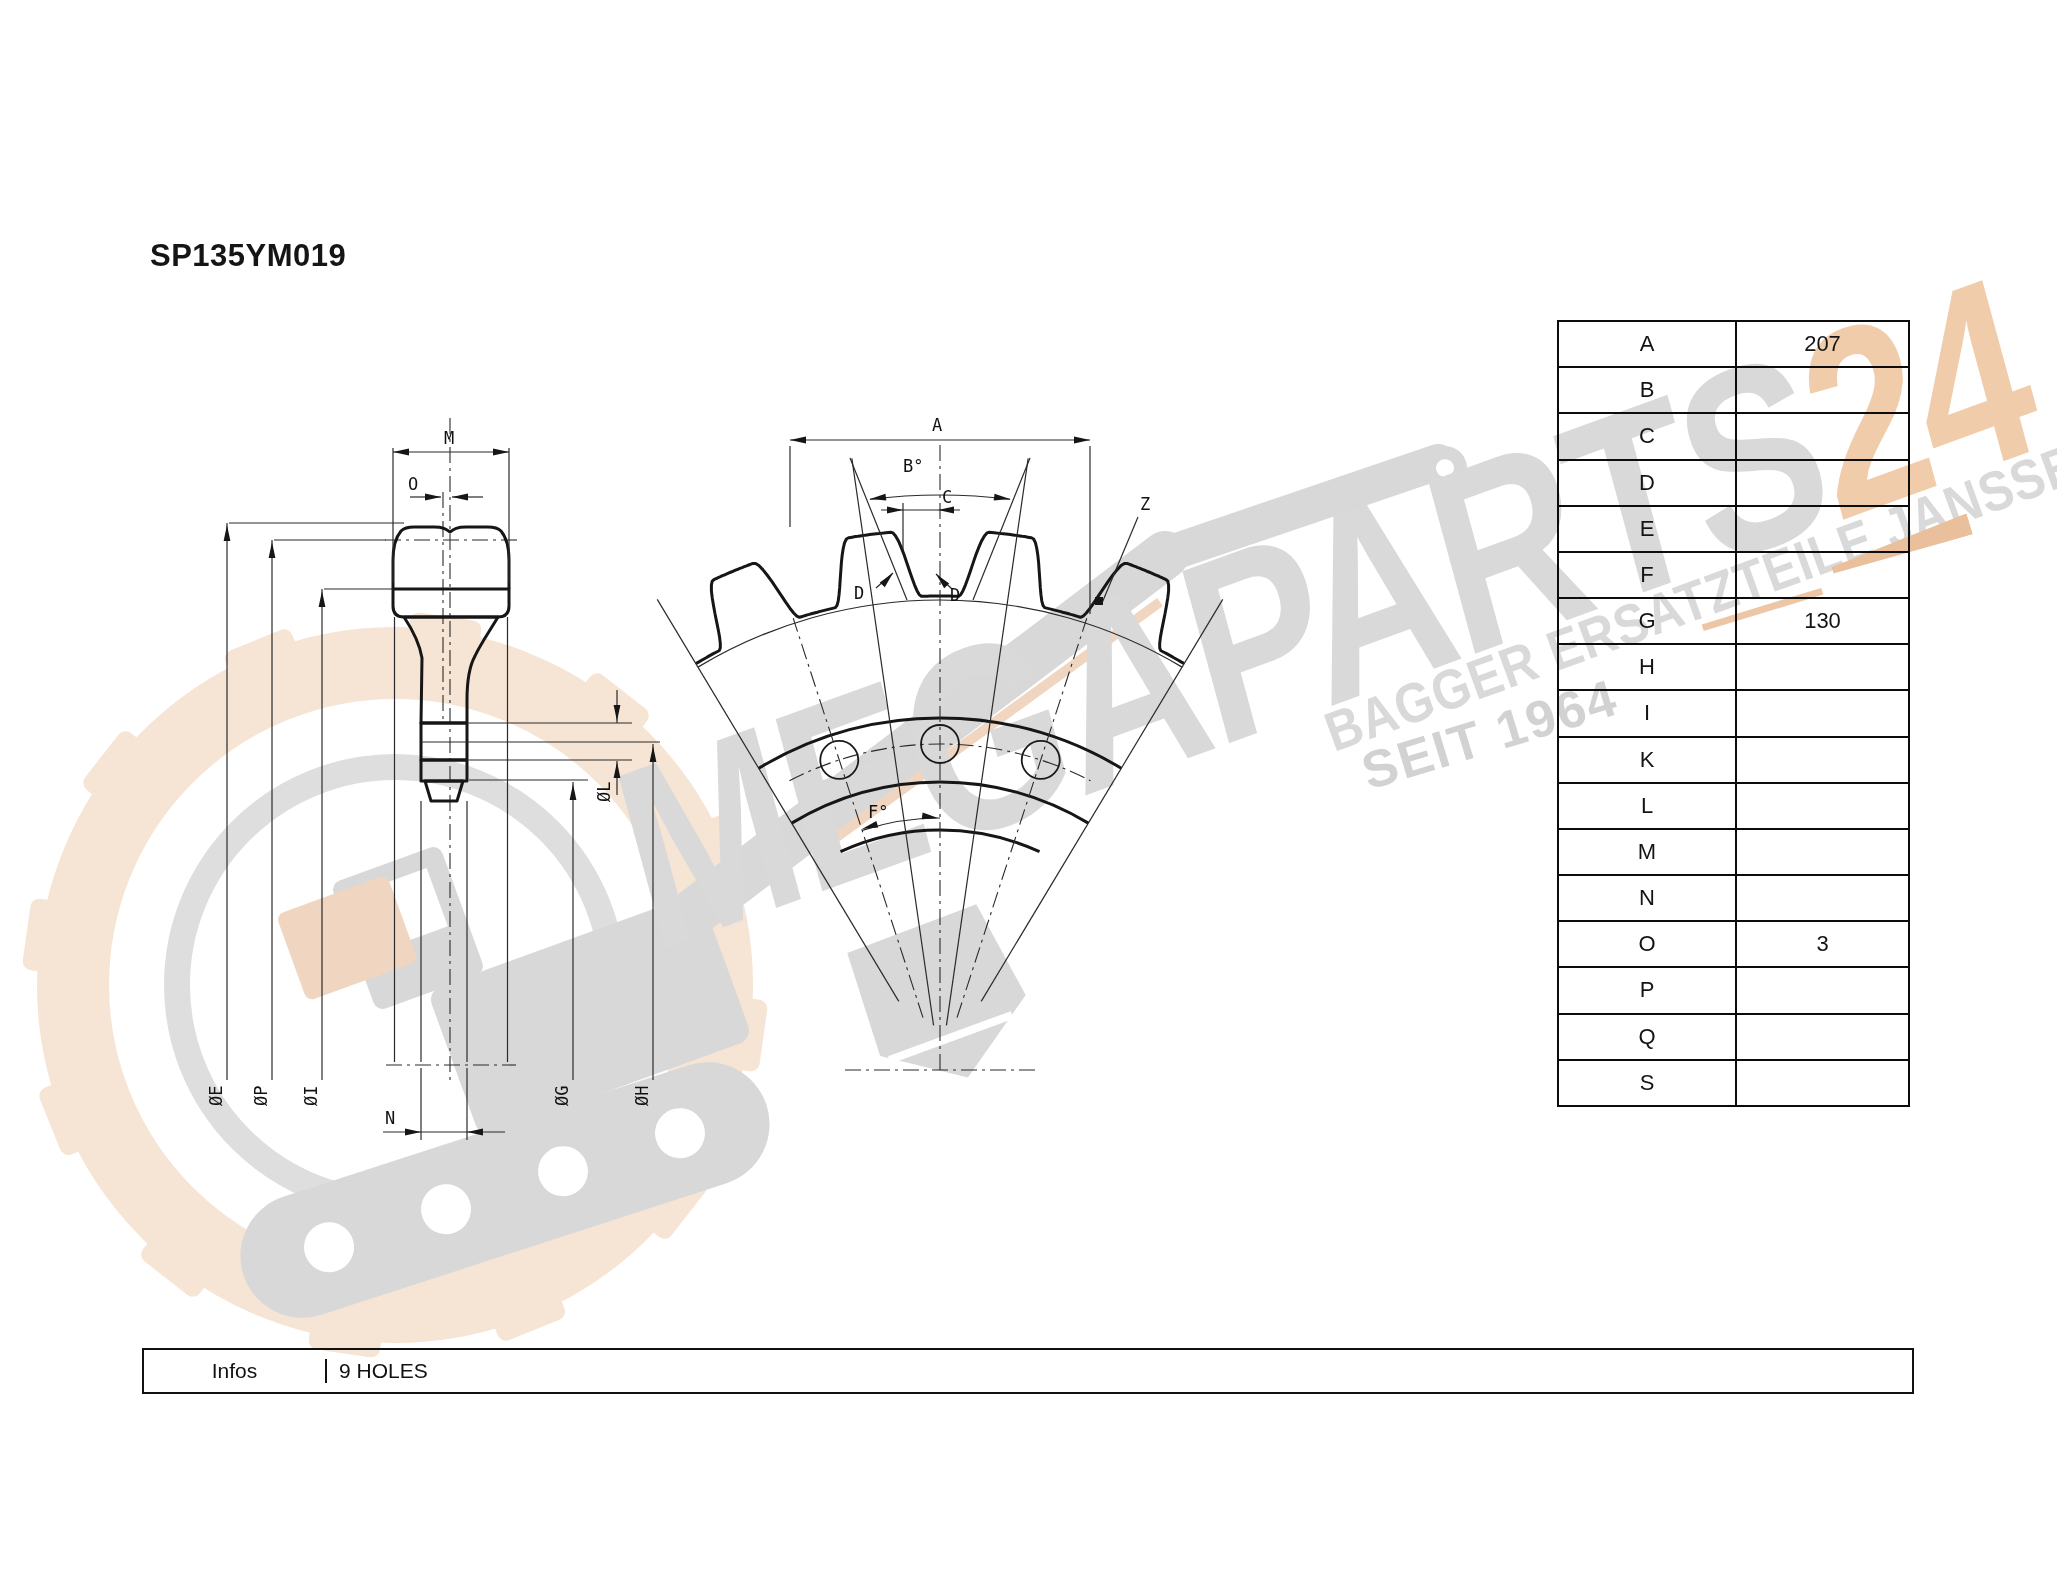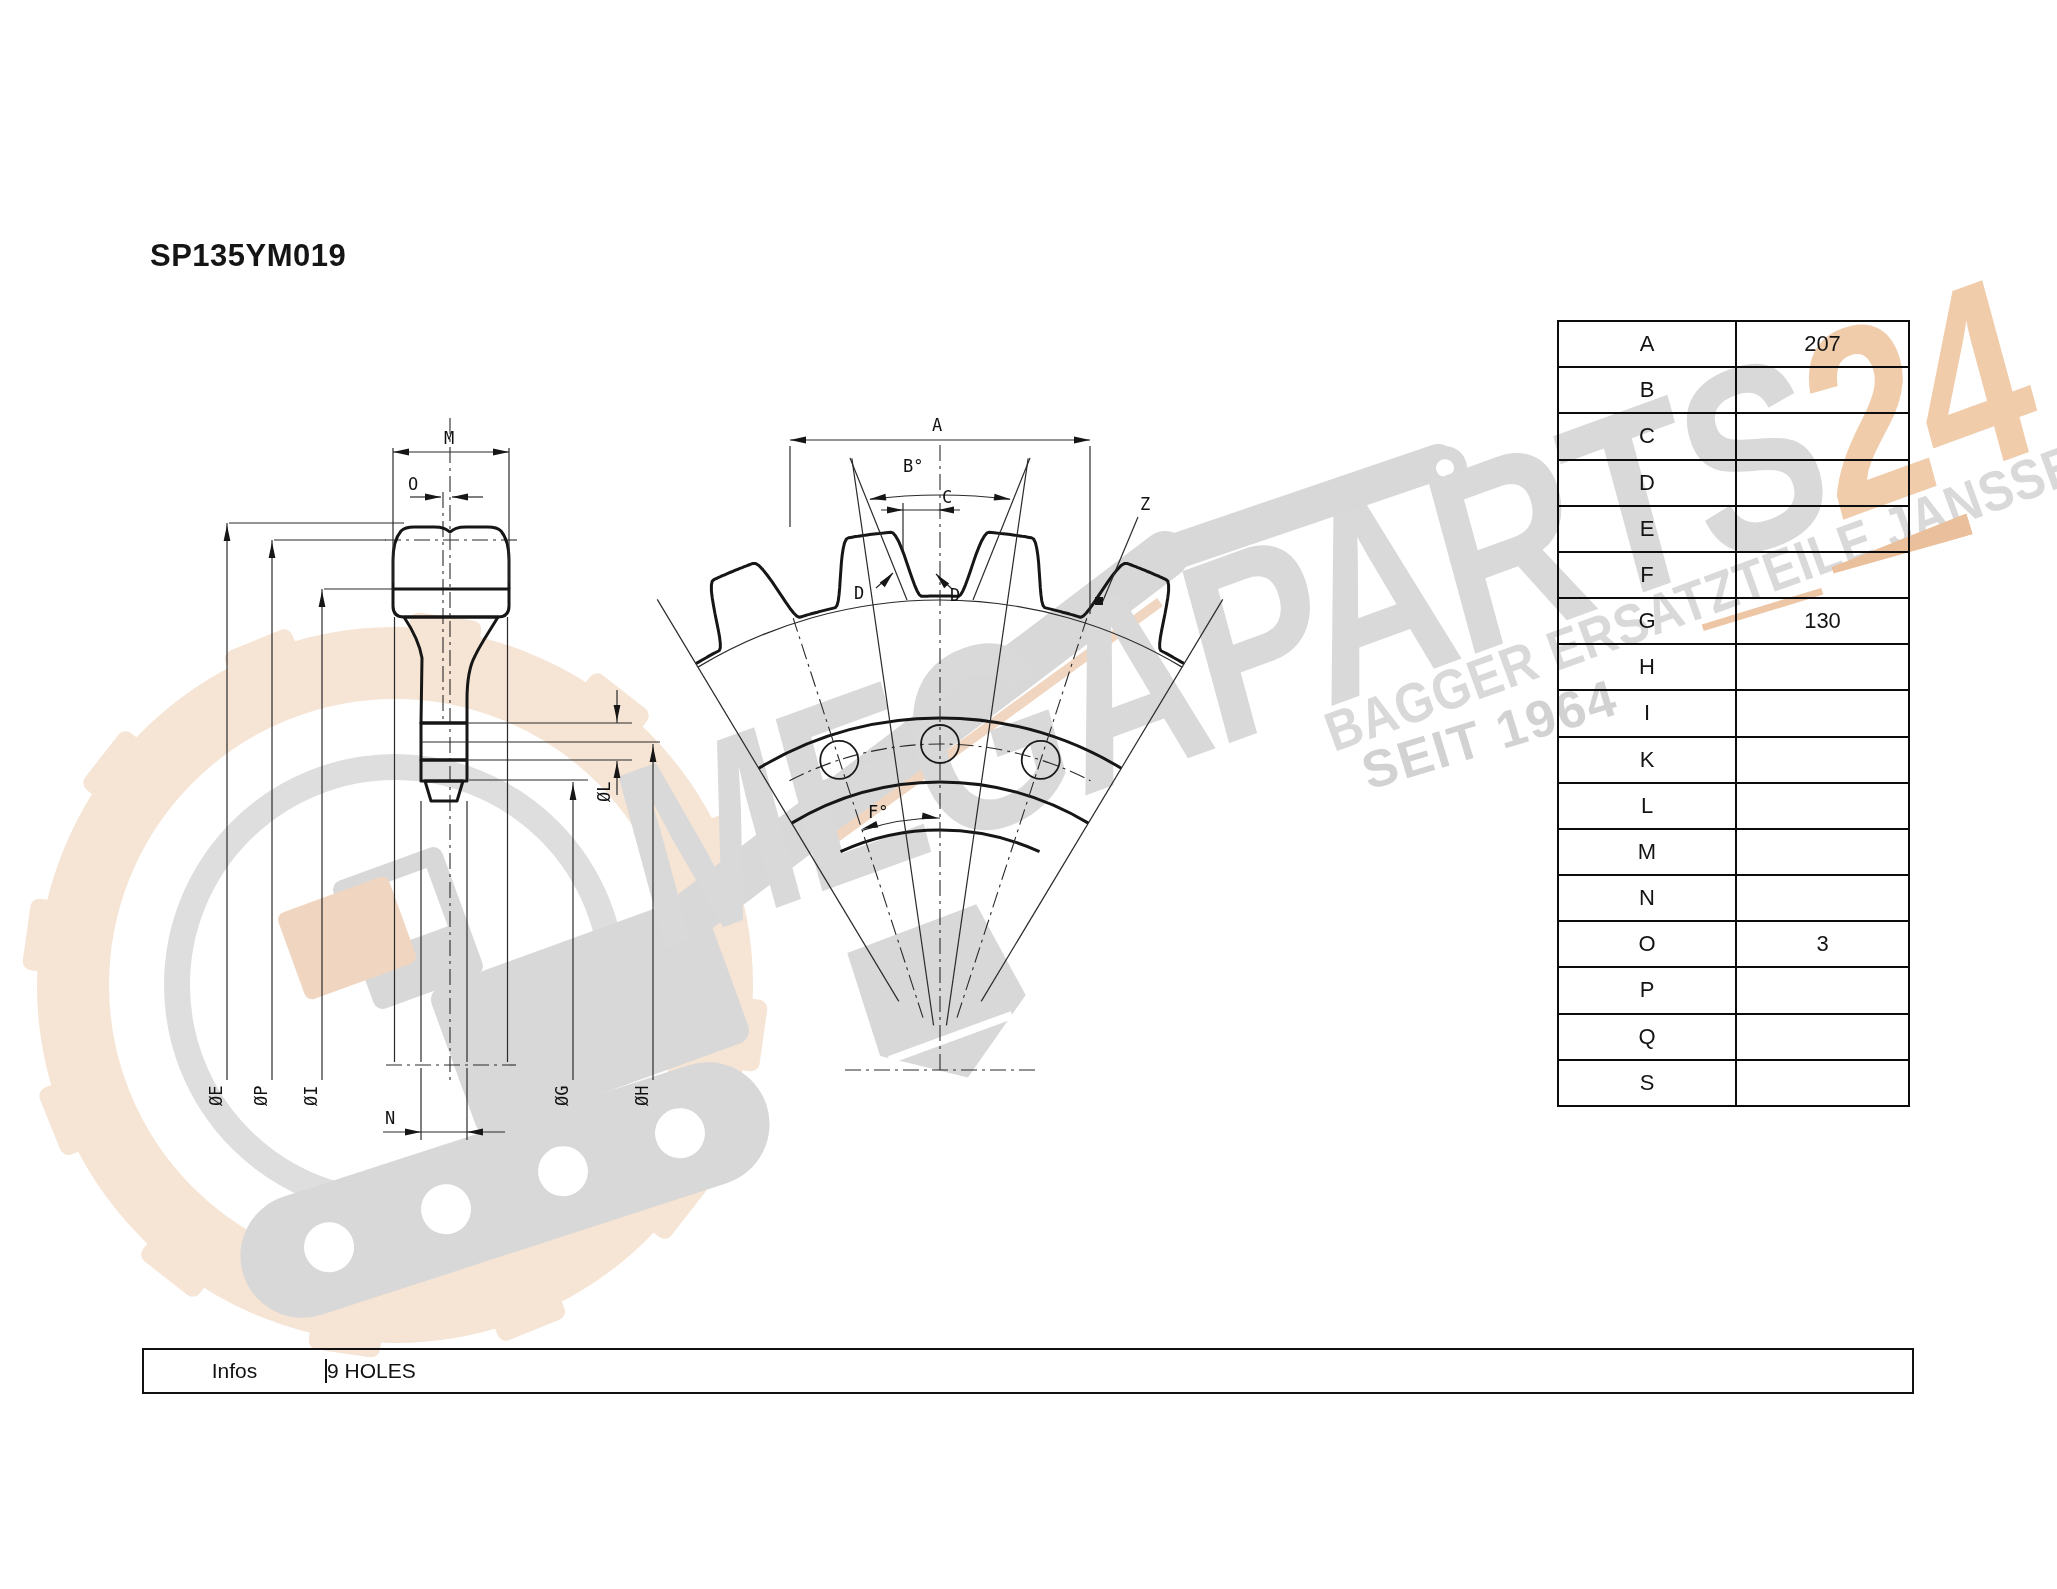--- a/index.html
+++ b/index.html
@@ -31,21 +31,21 @@
   .spec-table{position:absolute;left:1557px;top:320px;width:353px;height:787px;
               border-collapse:collapse;table-layout:fixed;}
   .spec-table td{border:2.4px solid #0c0c0c;text-align:center;vertical-align:middle;
                  font-size:22px;color:#141414;padding:0;background:transparent;}
   .spec-table td.c1{width:176px;}
   
   .info-bar{position:absolute;left:142px;top:1348px;width:1768px;height:42px;
             border:2.5px solid #111;display:flex;align-items:center;background:transparent;}
   .info-bar .cell-label{width:181px;border-right:2px solid #111;display:flex;
                         align-items:center;justify-content:center;font-size:21px;}
-  .info-bar .cell-value{flex:1;display:flex;align-items:center;padding-left:0;font-size:21px;}
+  .info-bar .cell-value{flex:1;display:flex;align-items:center;padding-left:12px;font-size:21px;}
   
   .thin{stroke:#2a2a2a;stroke-width:1.2;fill:none;}
   .med{stroke:#1a1a1a;stroke-width:1.8;fill:none;}
   .bold{stroke:#161616;stroke-width:3;fill:none;stroke-linejoin:round;}
   .cl{stroke:#2a2a2a;stroke-width:1.1;fill:none;stroke-dasharray:16 5 3 5;}
   .dlbl{font-family:"DejaVu Sans Mono",monospace;font-size:17px;fill:#111;}
   .arrowhead{fill:#161616;stroke:none;}
 </style>
 </head>
 <body>

